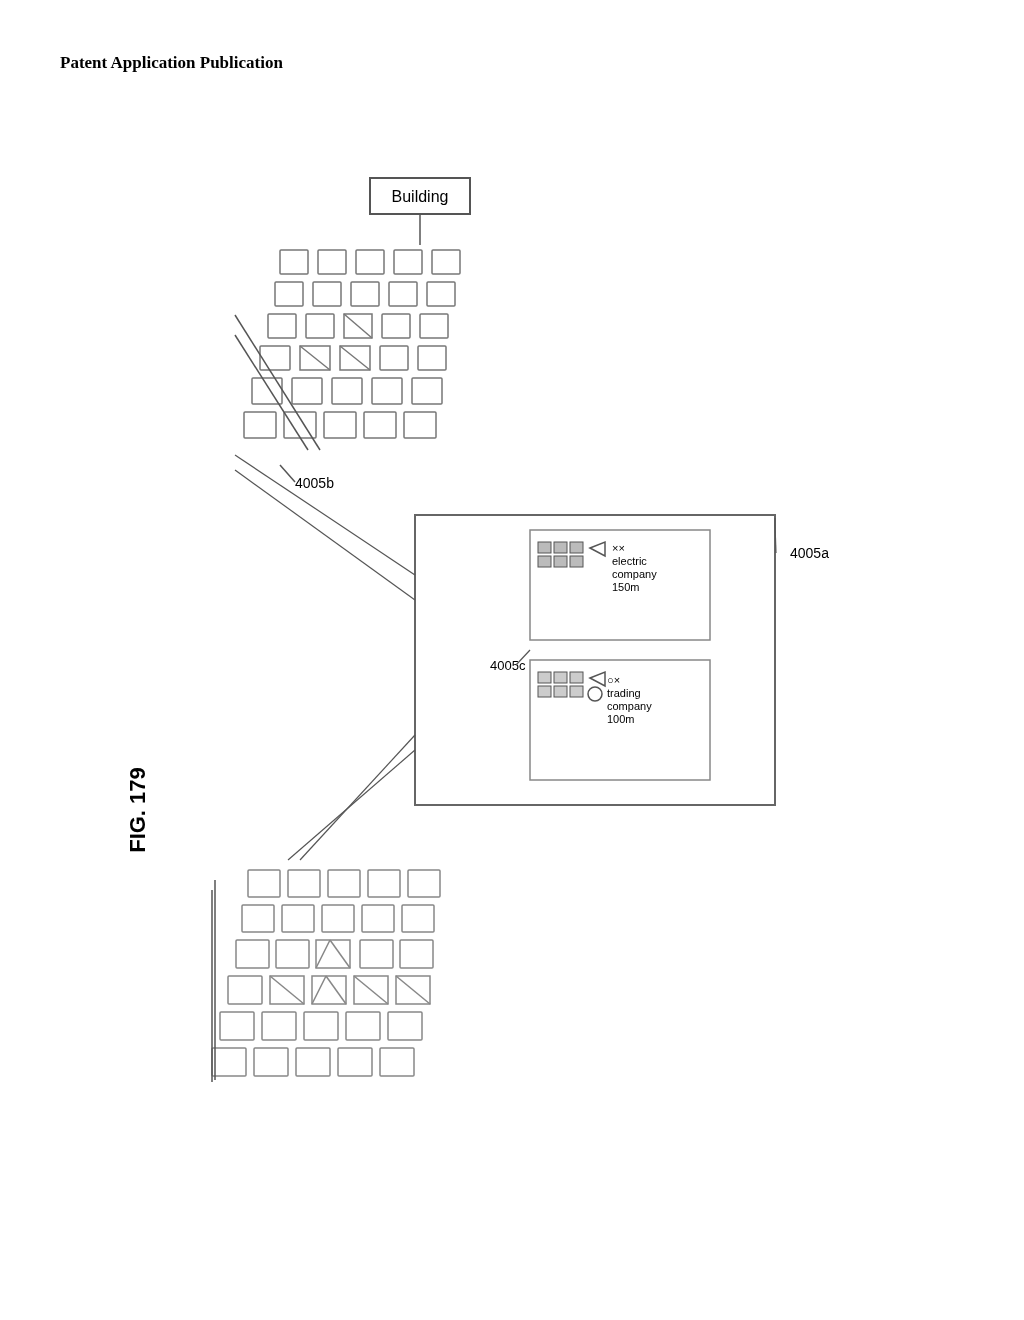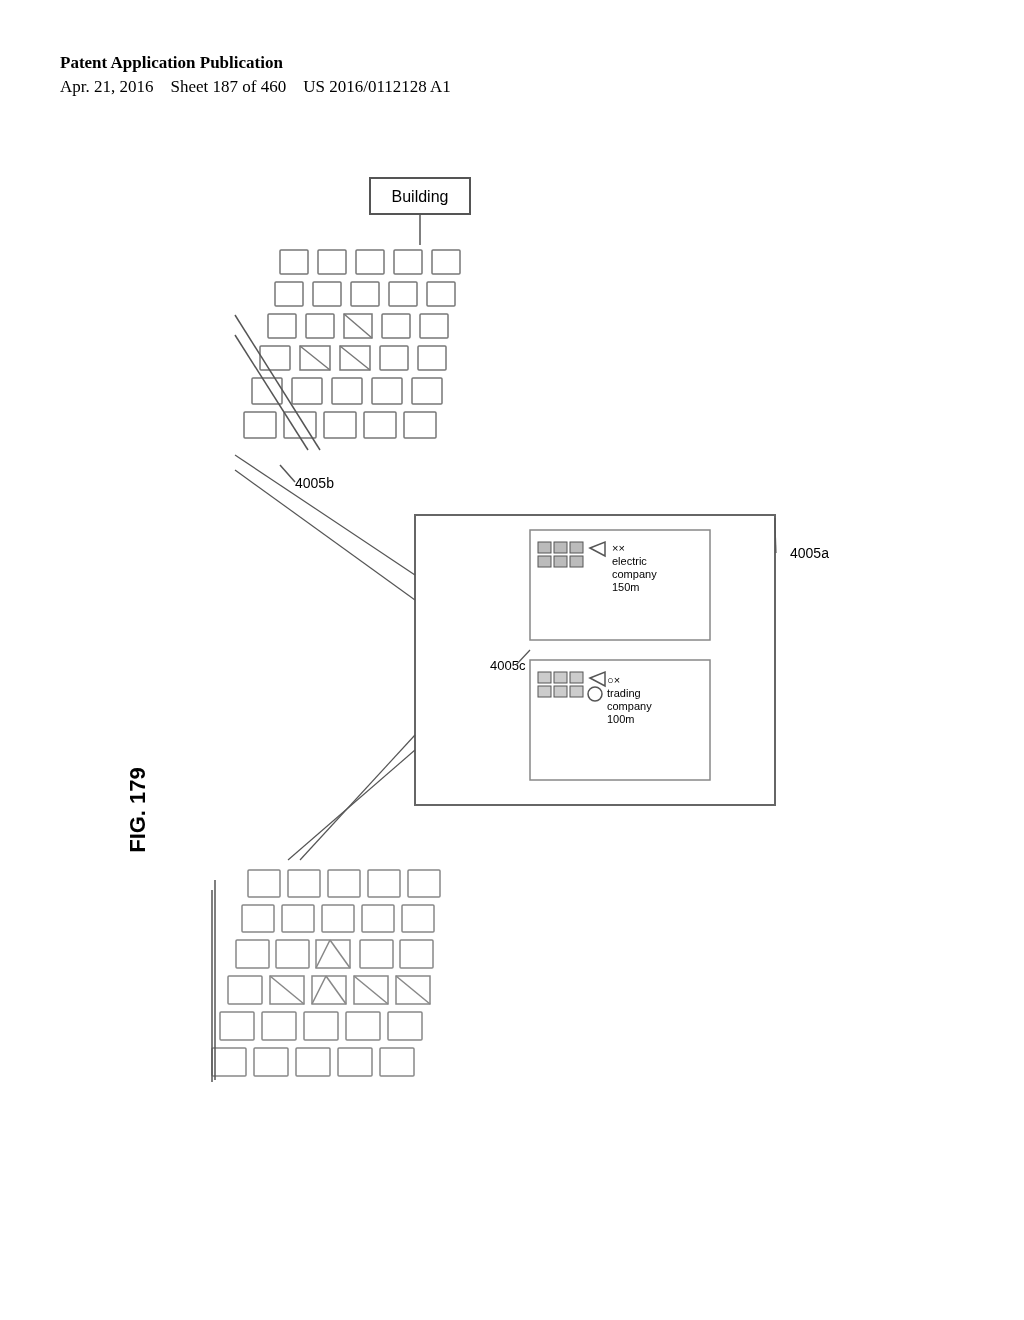--- a/index.html
+++ b/index.html
@@ -13,21 +13,20 @@
     }
 
     .page-header {
       position: absolute;
       top: 52px;
       left: 60px;
       right: 60px;
       display: flex;
       justify-content: space-between;
       align-items: flex-start;
-      flex-direction: column;
     }
 
     .header-left {
       font-size: 17px;
       font-weight: bold;
       line-height: 1.3;
     }
 
     .header-right {
       font-size: 17px;
@@ -54,25 +53,20 @@
     }
 
   </style>
 </head>
 <body>
 
 <div class="page-header">
   <div class="header-left">
     <span>Patent Application Publication</span>
   </div>
-  <div class="header-right">
-    <span>Apr. 21, 2016</span>&nbsp;&nbsp;&nbsp;
-    <span>Sheet 187 of 460</span>&nbsp;&nbsp;&nbsp;
-    <span>US 2016/0112128 A1</span>
-  </div>
 </div>
 
 <div class="diagram-area">
 
   <svg class="connector-svg" viewBox="0 0 904 1100">
 
     <rect x="310" y="18" width="100" height="36" fill="white" stroke="#555" stroke-width="2"></rect>
     <text x="360" y="42" text-anchor="middle" font-size="16" font-family="Arial, sans-serif">Building</text>
 
     <line x1="360" y1="54" x2="360" y2="85" stroke="#555" stroke-width="1.5"></line>

